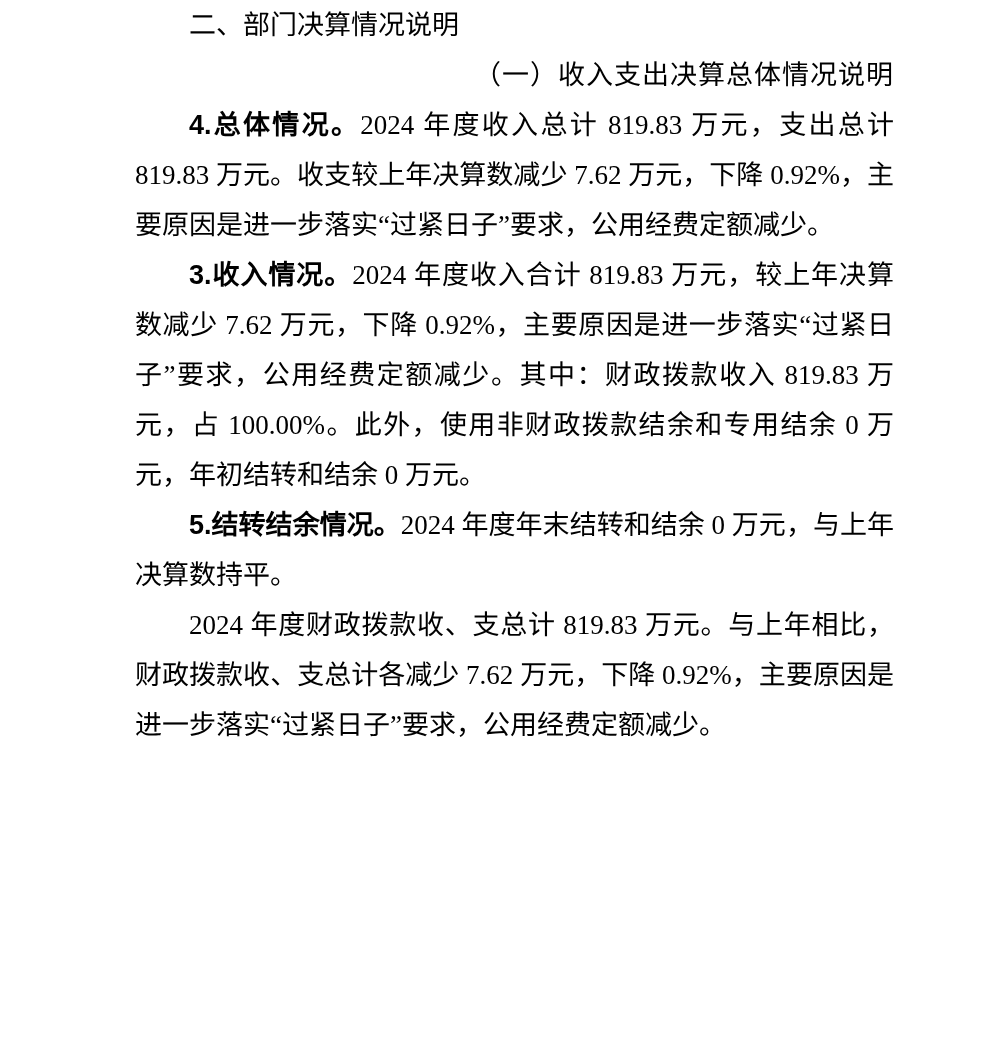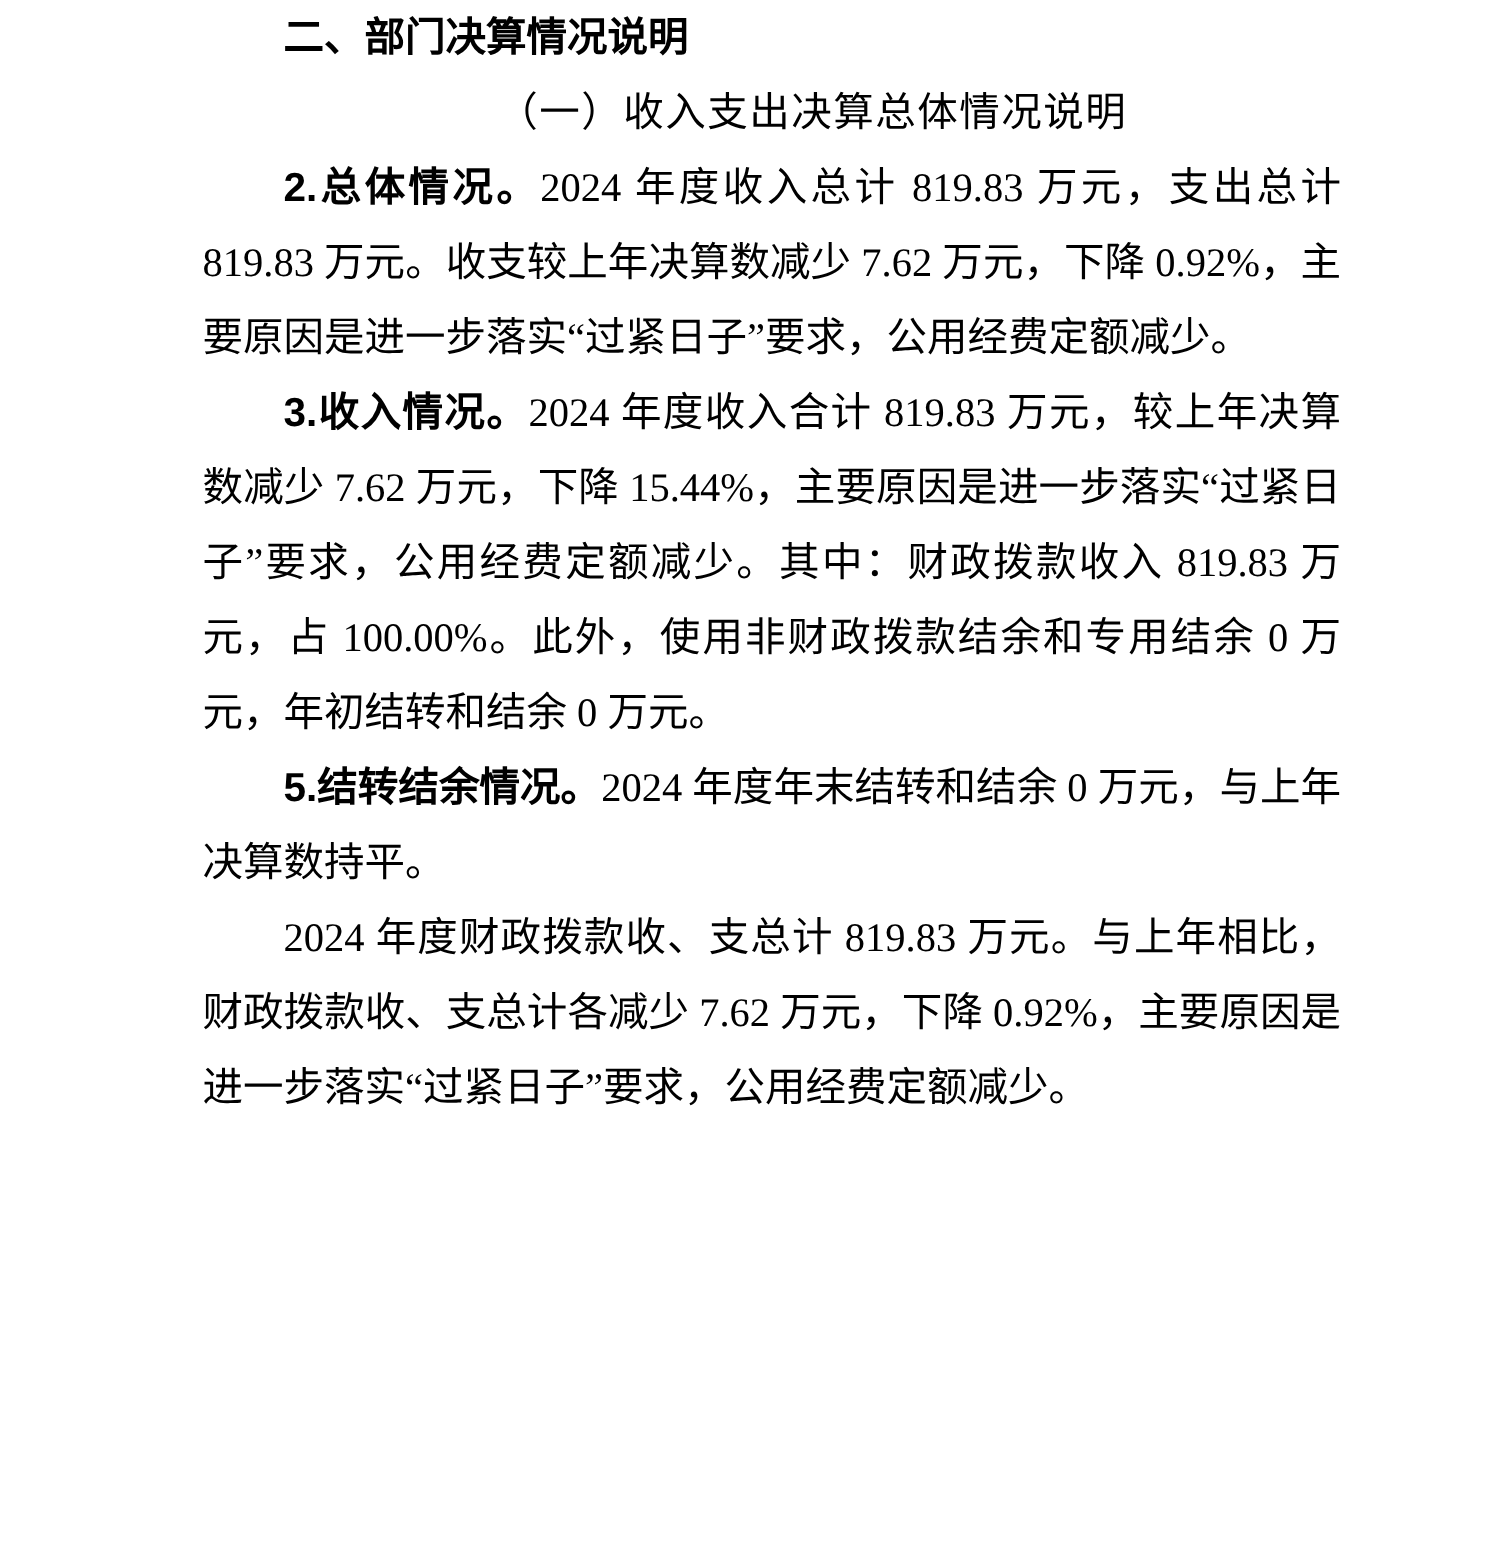--- a/index.html
+++ b/index.html
@@ -19,54 +19,54 @@
     width: 1000px;
     height: 1043px;
     padding: 0 106px 0 135px;
     font-size: 27px;
     line-height: 50px;
     text-align: justify;
   }
   .heading {
     margin: 0;
     font-family: "Liberation Sans", "DejaVu Sans", sans-serif;
-    font-weight: bold;
+    font-weight: normal;
     font-size: 27px;
     line-height: 50px;
     text-indent: 54px;
     text-align: left;
   }
   .subheading {
     margin: 0;
     font-weight: normal;
     text-indent: 54px;
-    text-align: center;
+    text-align: right;
     letter-spacing: 1px;
   }
   .para {
     margin: 0;
     text-indent: 54px;
   }
   .lead {
     font-family: "Liberation Sans", "DejaVu Sans", sans-serif;
     font-weight: bold;
   }
 </style>
 </head>
 <body>
 
 <div class="page">
 
   <h2 class="heading">二、部门决算情况说明</h2>
 
   <p class="subheading">（一）收入支出决算总体情况说明</p>
 
-  <p class="para"><span class="lead">2.总体情况。</span><span>2024 年度收入总计 819.83 万元，支出总计 819.83 万元。收支较上年决算数减少 7.62 万元，下降 0.92%，主要原因是进一步落实“过紧日子”要求，公用经费定额减少。</span></p>
+  <p class="para"><span class="lead">4.总体情况。</span><span>2024 年度收入总计 819.83 万元，支出总计 819.83 万元。收支较上年决算数减少 7.62 万元，下降 0.92%，主要原因是进一步落实“过紧日子”要求，公用经费定额减少。</span></p>
 
-  <p class="para"><span class="lead">3.收入情况。</span><span>2024 年度收入合计 819.83 万元，较上年决算数减少 7.62 万元，下降 15.44%，主要原因是进一步落实“过紧日子”要求，公用经费定额减少。其中：财政拨款收入 819.83 万元，占 100.00%。此外，使用非财政拨款结余和专用结余 0 万元，年初结转和结余 0 万元。</span></p>
+  <p class="para"><span class="lead">3.收入情况。</span><span>2024 年度收入合计 819.83 万元，较上年决算数减少 7.62 万元，下降 0.92%，主要原因是进一步落实“过紧日子”要求，公用经费定额减少。其中：财政拨款收入 819.83 万元，占 100.00%。此外，使用非财政拨款结余和专用结余 0 万元，年初结转和结余 0 万元。</span></p>
 
 
   <p class="para"><span class="lead">5.结转结余情况。</span><span>2024 年度年末结转和结余 0 万元，与上年决算数持平。</span></p>
 
 
   <p class="para"><span>2024 年度财政拨款收、支总计 819.83 万元。与上年相比，财政拨款收、支总计各减少 7.62 万元，下降 0.92%，主要原因是进一步落实“过紧日子”要求，公用经费定额减少。</span></p>
 
 </div>
 
 </body></html>

